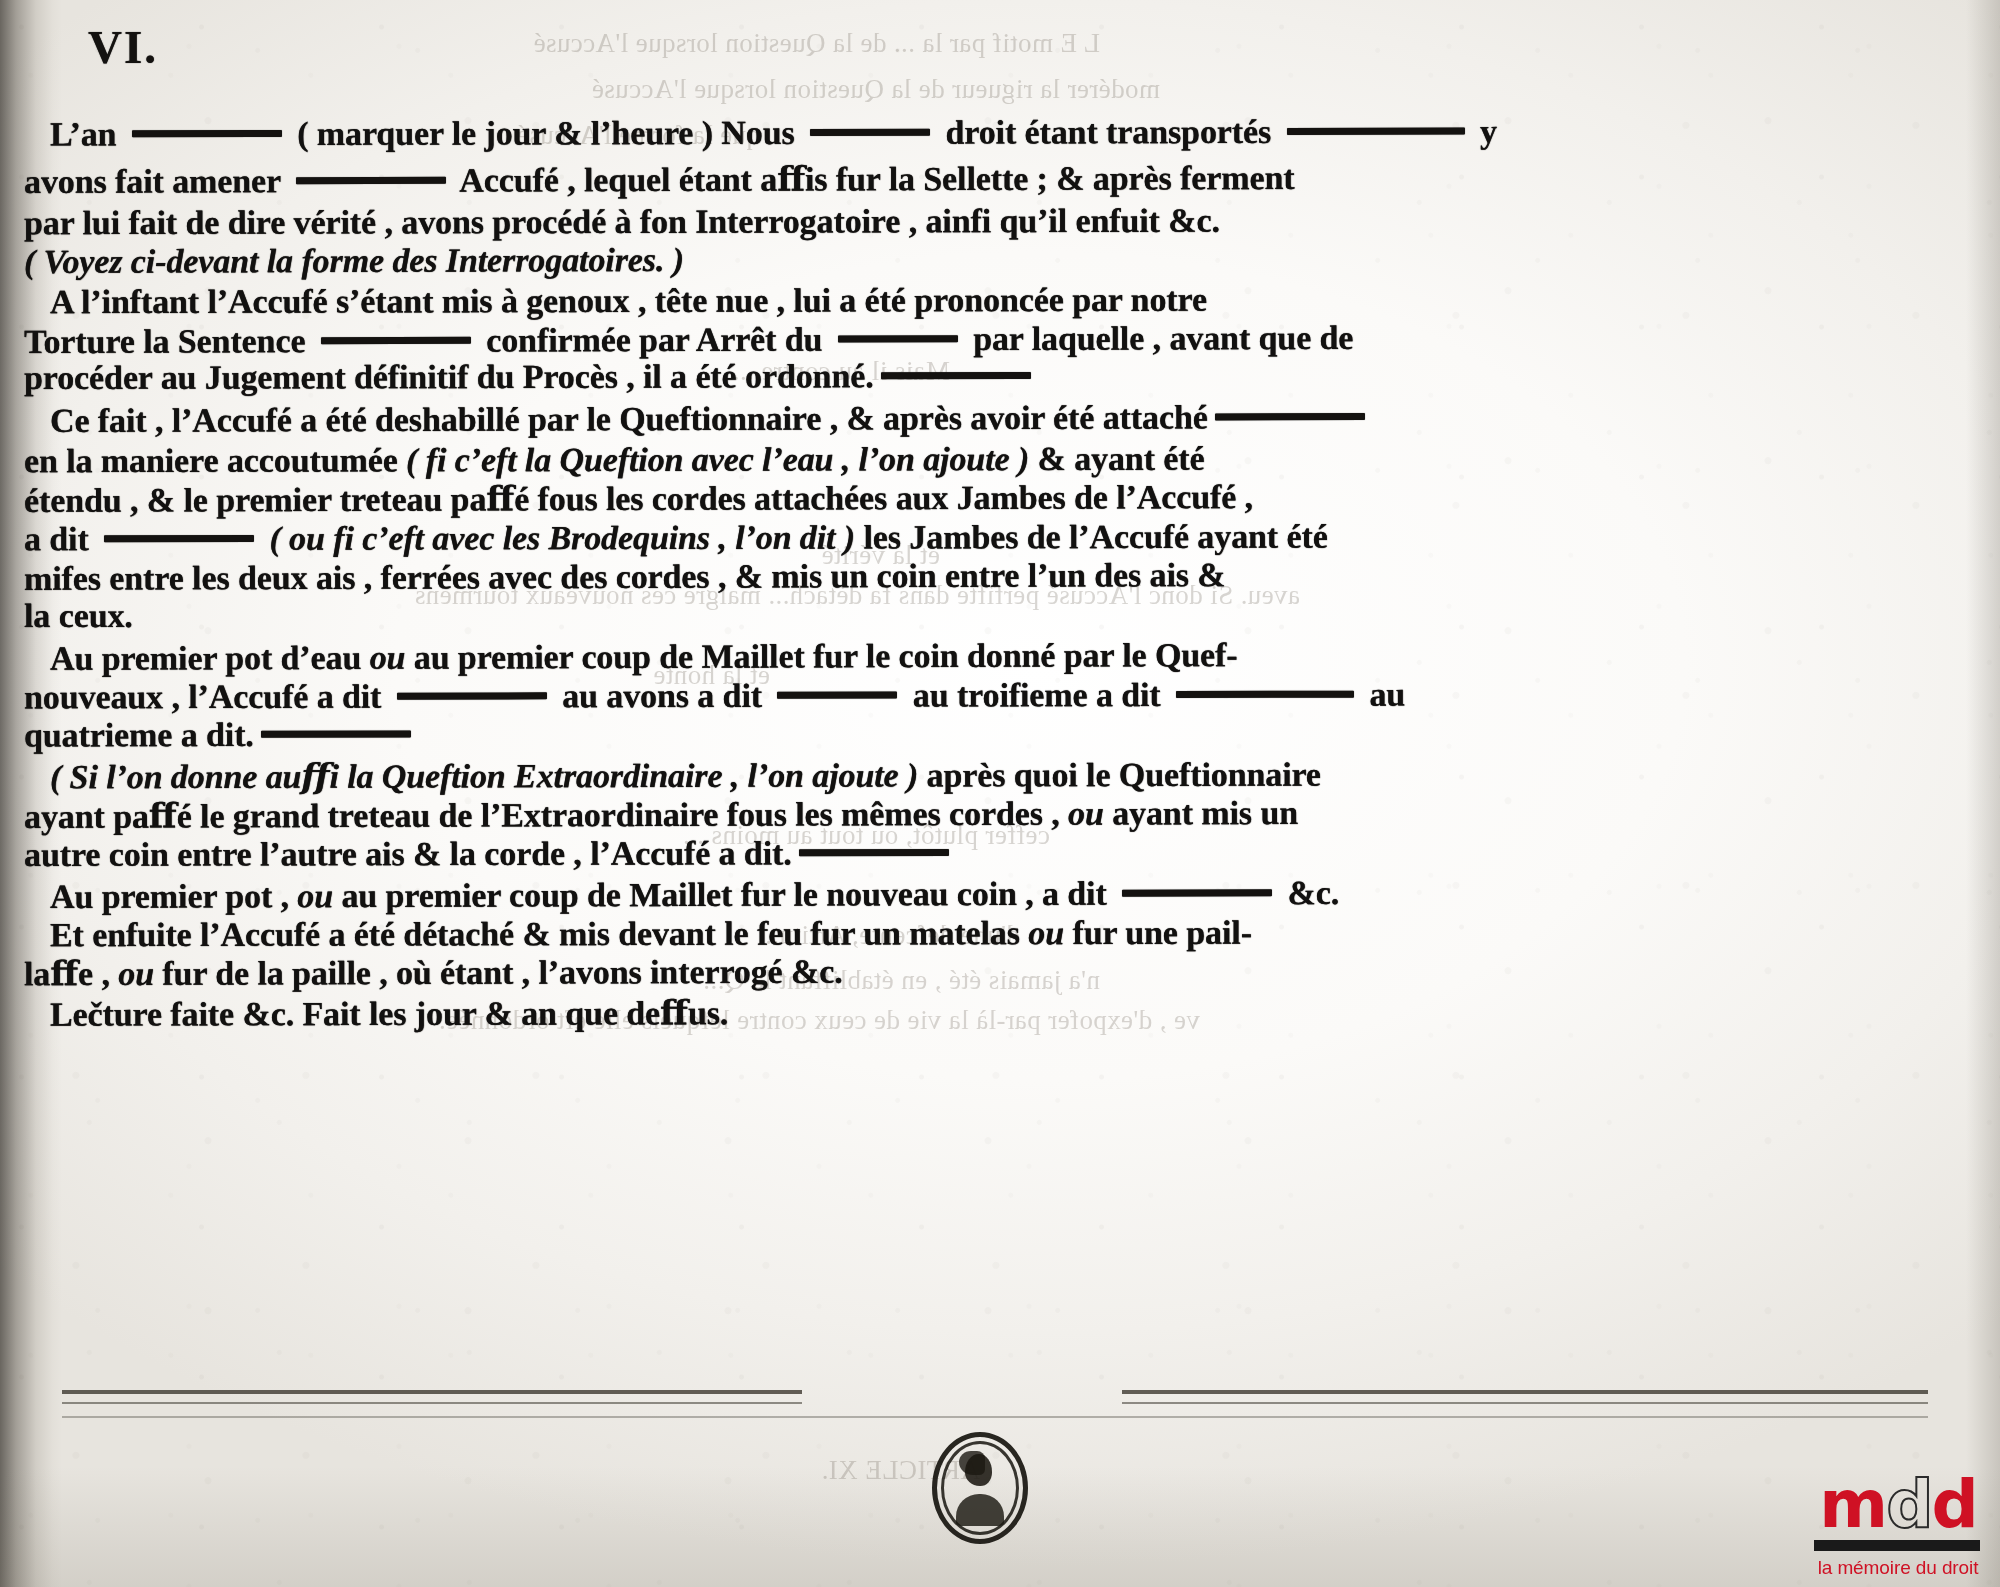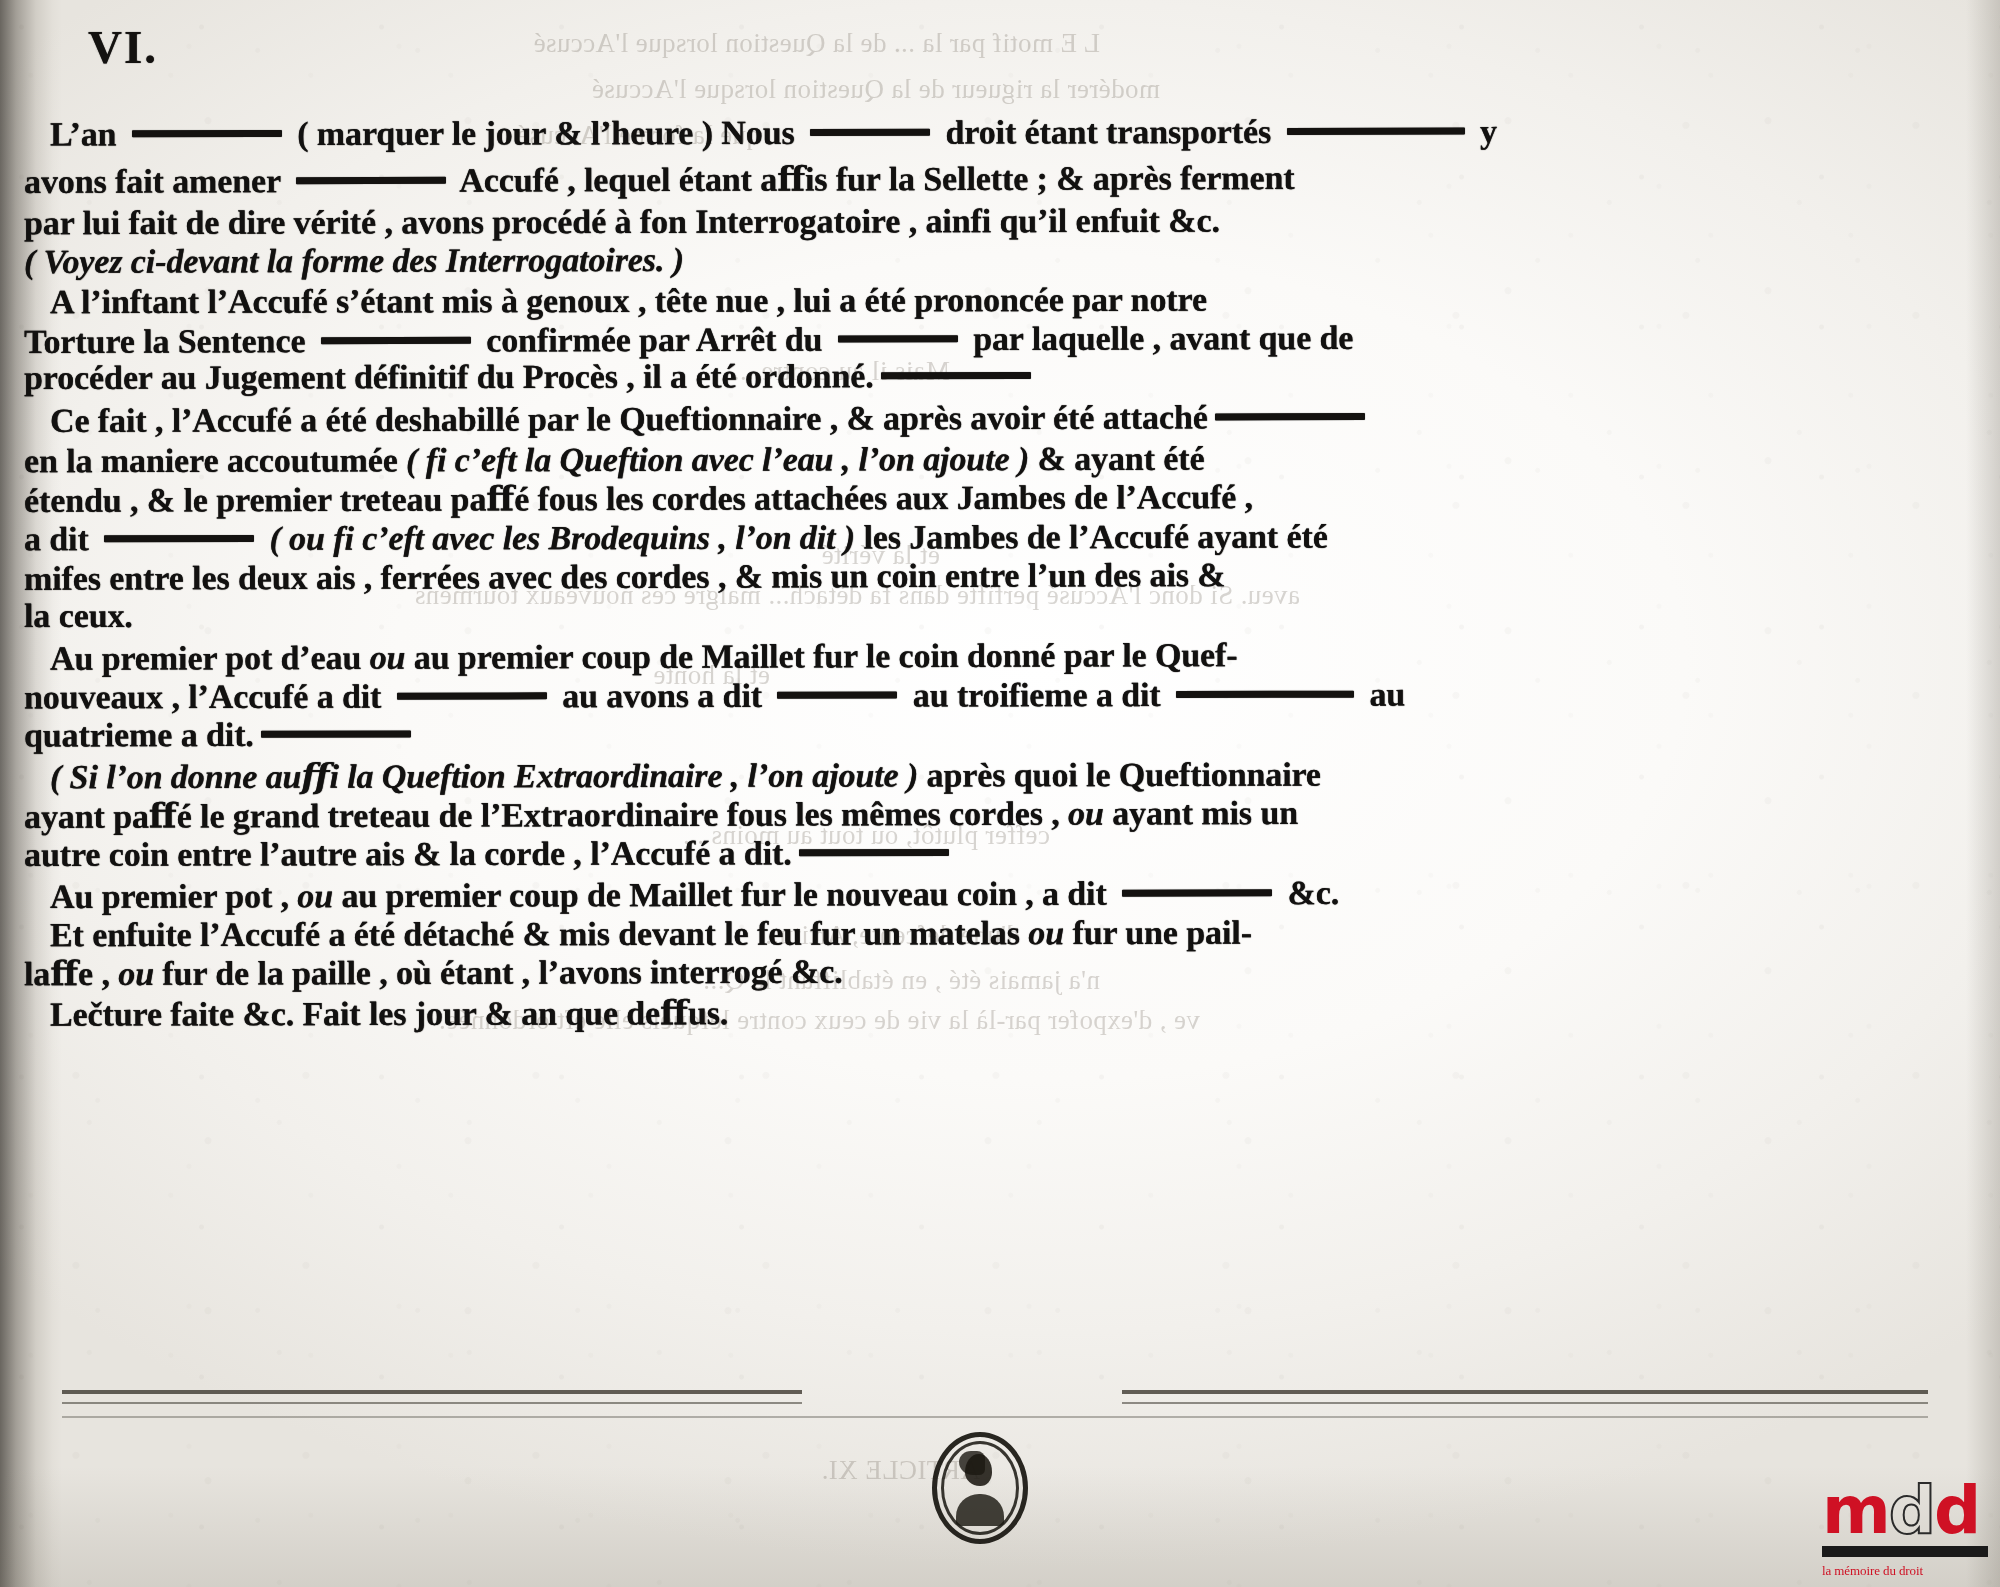--- a/index.html
+++ b/index.html
@@ -222,24 +222,24 @@
     left: 0; top: 40px;
     width: 48px; height: 32px;
     background: #1b1811;
     border-radius: 48% 48% 12% 12% / 70% 70% 10% 10%;
     opacity: .82;
   }
 
   
   #mdd-logo {
     position: absolute;
-    right: 10px;
+    right: 18px;
     bottom: 8px;
     width: 168px;
-    text-align: left;
+    text-align: center;
   }
   #mdd-wordmark {
     font-family: "DejaVu Sans", "Liberation Sans", sans-serif;
     font-size: 66px;
     font-weight: 700;
     line-height: .92;
     letter-spacing: -2px;
     color: #cf1124;
     white-space: nowrap;
   }
@@ -248,22 +248,22 @@
     -webkit-text-stroke: 2px #2b2b2b;
     text-shadow: none;
   }
   #mdd-bar {
     width: 166px;
     height: 11px;
     background: #1a1a1a;
     margin: 4px 0 6px 0;
   }
   #mdd-tagline {
-    font-family: Liberation Serif, serif;
-    font-size: 13px;
+    font-family: Liberation Sans, sans-serif;
+    font-size: 19px;
     color: #cf1124;
     white-space: nowrap;
     letter-spacing: -.1px;
   }
 </style>
 </head>
 <body>
 
 <div id="scan-page">
 

